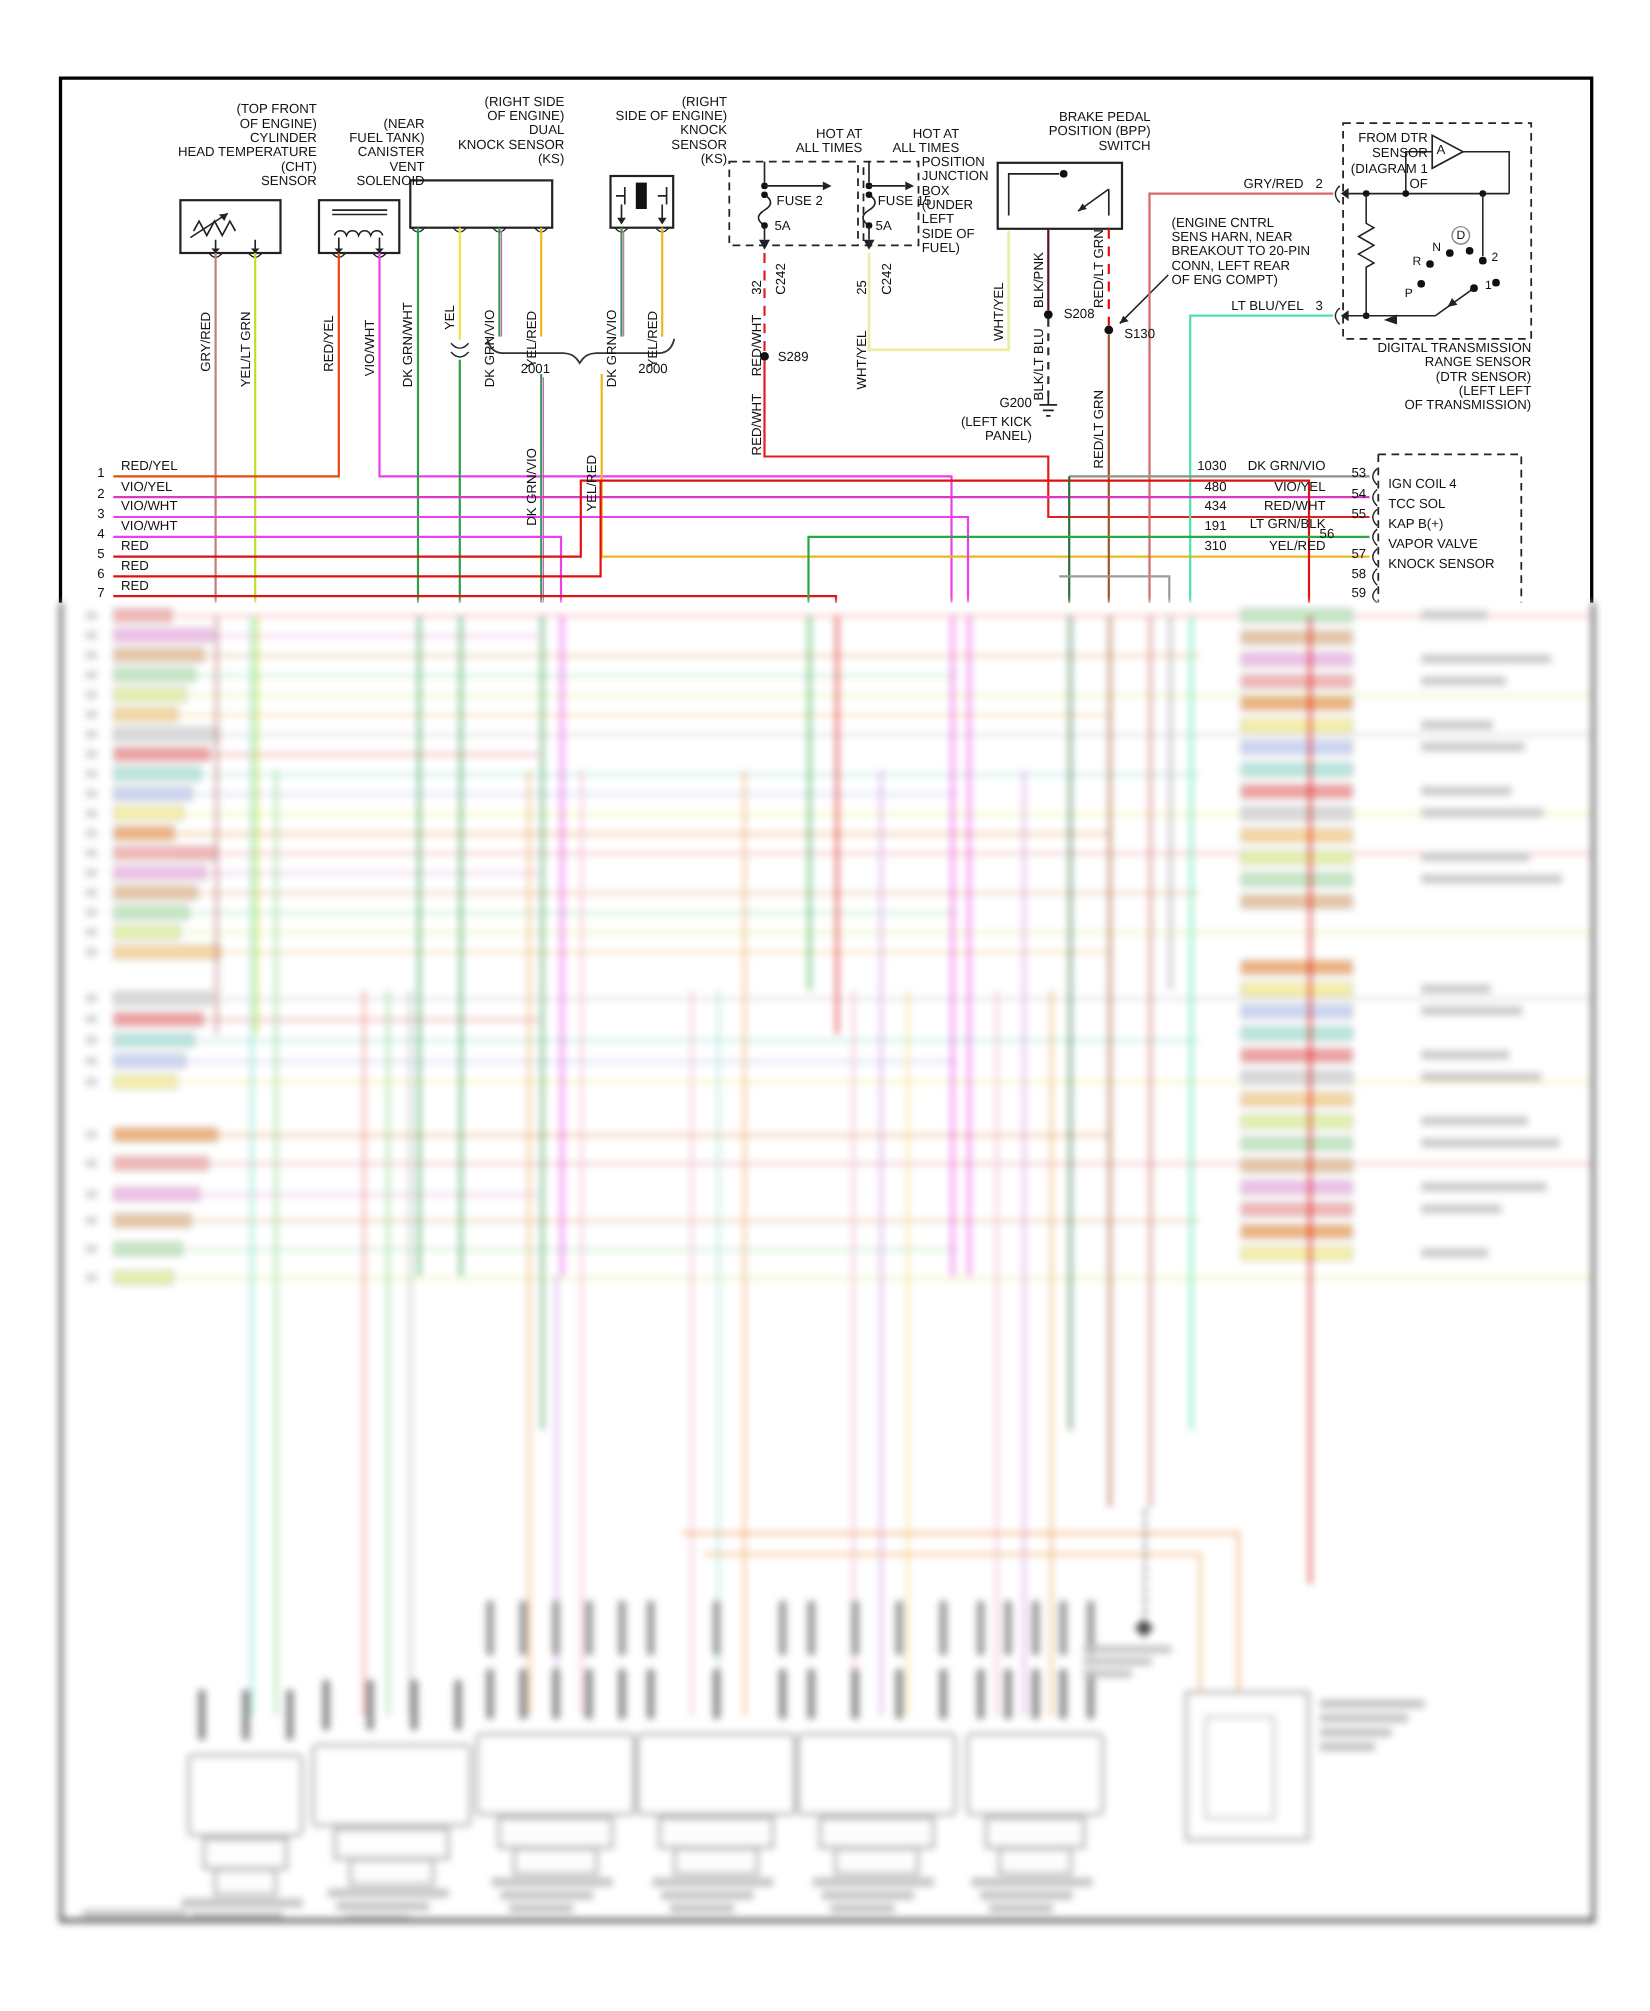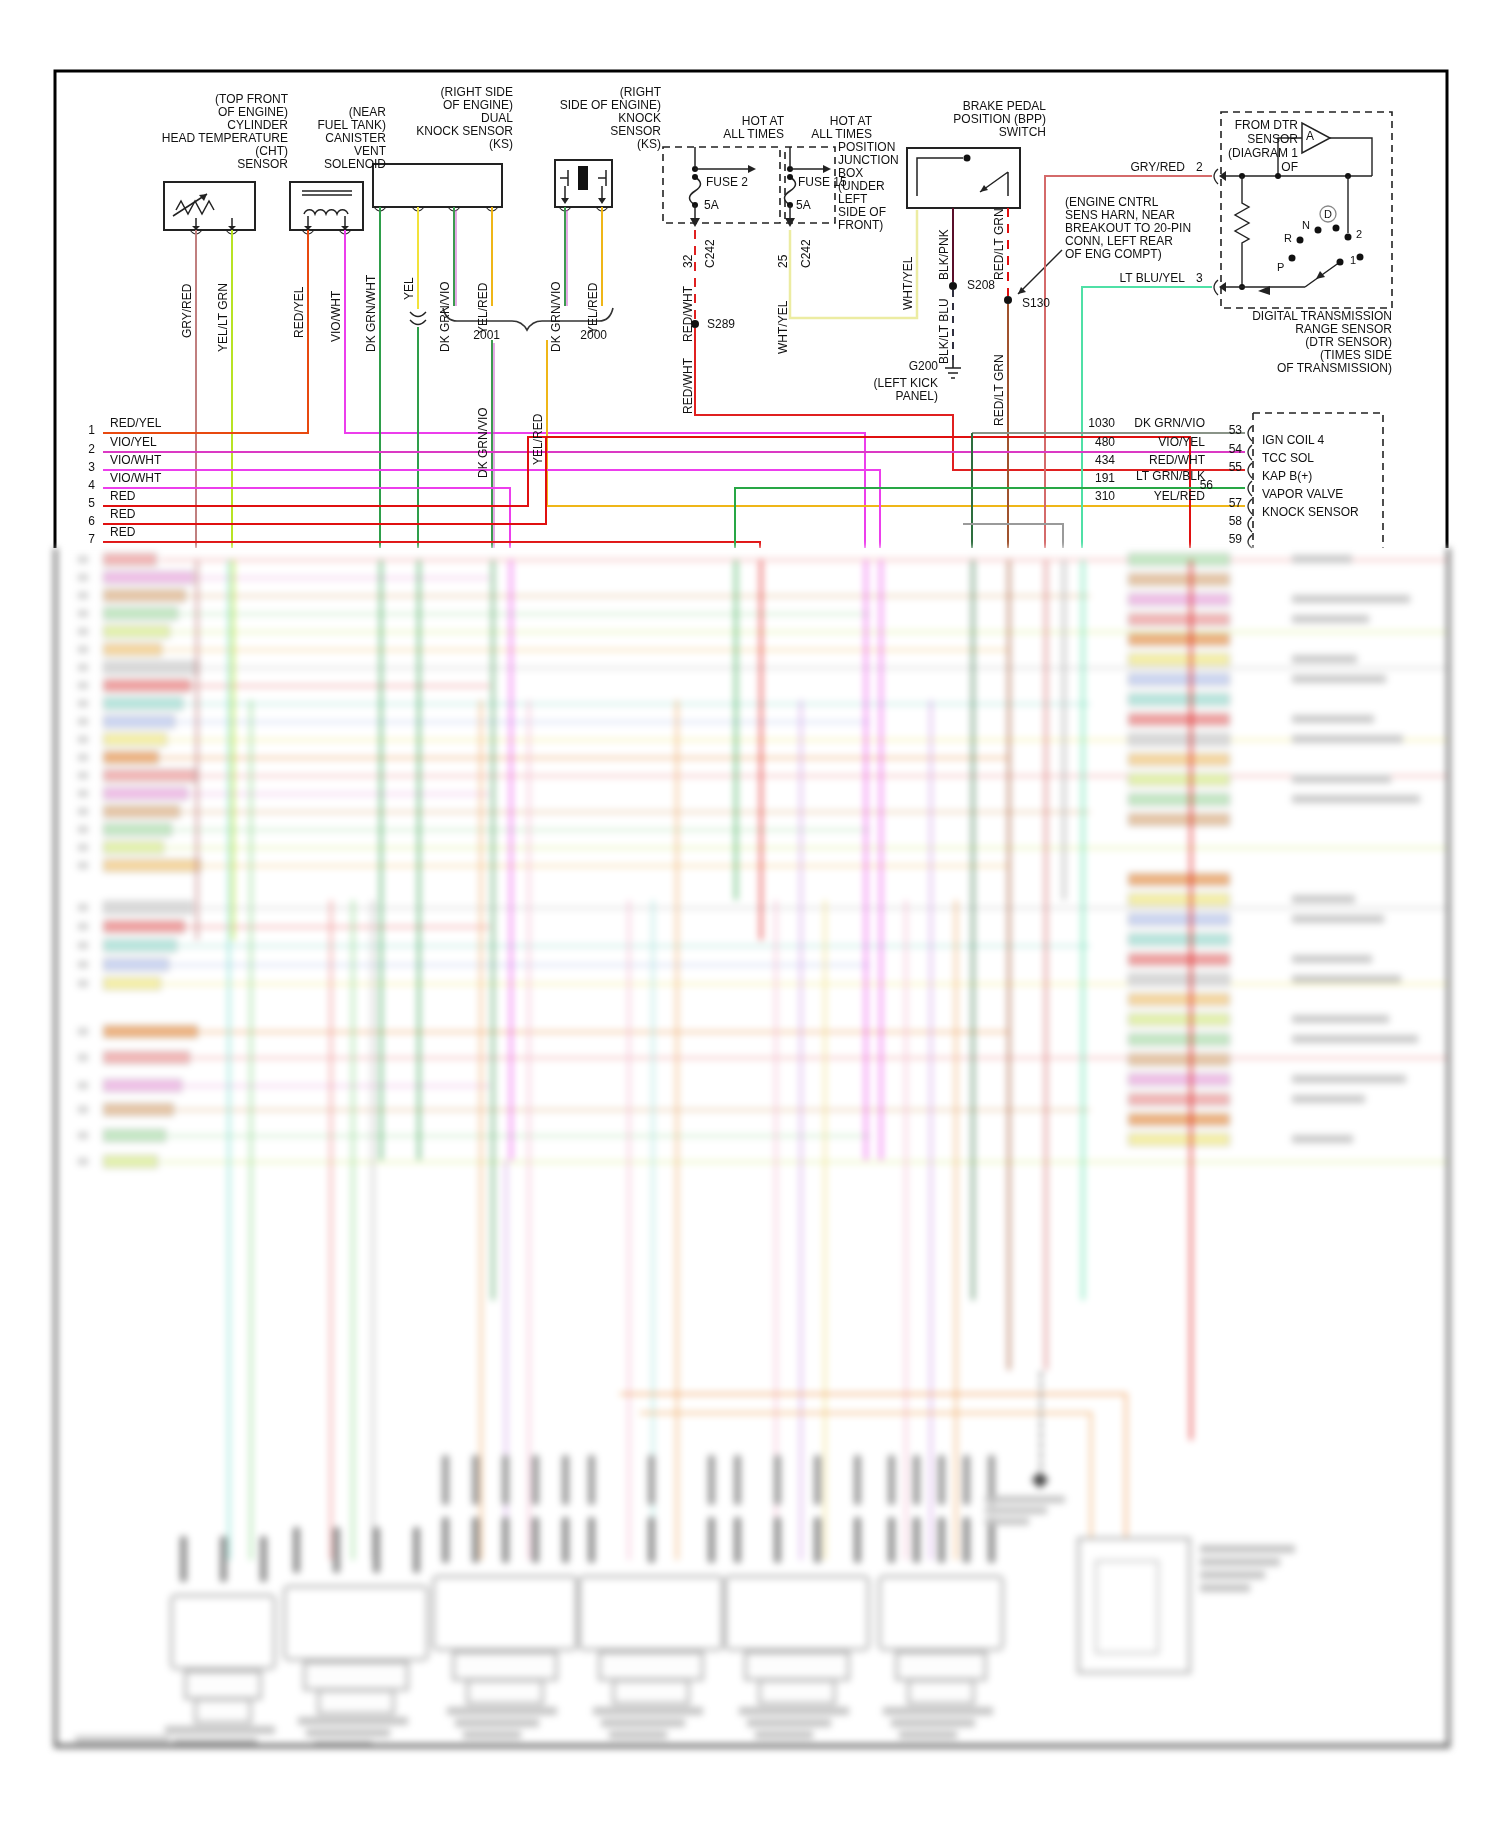--- a/index.html
+++ b/index.html
@@ -188,21 +188,21 @@
   <div class="lbl ctr" style="left:547px;top:329px;width:60px;">2000</div>
   <div class="vert" style="left:476px;top:478px;">DK GRN/VIO</div>
   <div class="vert" style="left:531px;top:465px;">YEL/RED</div>
 
   <div class="lbl ctr" style="left:660px;top:115px;width:124px;"><span>HOT AT</span><br><span>ALL TIMES</span></div>
   <div class="lbl ctr" style="left:748px;top:115px;width:124px;"><span>HOT AT</span><br><span>ALL TIMES</span></div>
   <div class="lbl" style="left:706px;top:176px;">FUSE 2</div>
   <div class="lbl" style="left:704px;top:199px;">5A</div>
   <div class="lbl" style="left:798px;top:176px;">FUSE 15</div>
   <div class="lbl" style="left:796px;top:199px;">5A</div>
-  <div class="lbl" style="left:838px;top:141px;"><span>POSITION</span><br><span>JUNCTION</span><br><span>BOX</span><br><span>(UNDER</span><br><span>LEFT</span><br><span>SIDE OF</span><br><span>FRONT)</span></div>
+  <div class="lbl" style="left:838px;top:141px;"><span>POSITION</span><br><span>JUNCTION</span><br><span>BOX</span><br><span>(UNDER</span><br><span>LEFT</span><br><span>SIDE OF</span><br><span>FUEL)</span></div>
   <div class="vert" style="left:681px;top:268px;">32</div>
   <div class="vert" style="left:681px;top:342px;">RED/WHT</div>
   <div class="vert" style="left:703px;top:268px;">C242</div>
   <div class="vert" style="left:681px;top:414px;">RED/WHT</div>
   <div class="vert" style="left:776px;top:268px;">25</div>
   <div class="vert" style="left:776px;top:354px;">WHT/YEL</div>
   <div class="vert" style="left:799px;top:268px;">C242</div>
   <div class="lbl" style="left:707px;top:318px;">S289</div>
 
   <div class="lbl ctr" style="left:880px;top:100px;width:166px;"><span>BRAKE PEDAL</span><br><span>POSITION (BPP)</span><br><span>SWITCH</span></div>
@@ -223,21 +223,21 @@
   <div class="lbl sm" style="left:1277px;top:261px;">P</div>
   <div class="lbl sm" style="left:1284px;top:232px;">R</div>
   <div class="lbl sm" style="left:1302px;top:219px;">N</div>
   <div class="lbl sm" style="left:1324px;top:208px;">D</div>
   <div class="lbl sm" style="left:1356px;top:228px;">2</div>
   <div class="lbl sm" style="left:1350px;top:254px;">1</div>
   <div class="lbl rt" style="left:1105px;top:161px;width:80px;">GRY/RED</div>
   <div class="lbl" style="left:1196px;top:161px;">2</div>
   <div class="lbl rt" style="left:1105px;top:272px;width:80px;">LT BLU/YEL</div>
   <div class="lbl" style="left:1196px;top:272px;">3</div>
-  <div class="lbl rt" style="left:1192px;top:310px;width:200px;"><span>DIGITAL TRANSMISSION</span><br><span>RANGE SENSOR</span><br><span>(DTR SENSOR)</span><br><span>(TIMES SIDE</span><br><span>OF TRANSMISSION)</span></div>
+  <div class="lbl rt" style="left:1192px;top:310px;width:200px;"><span>DIGITAL TRANSMISSION</span><br><span>RANGE SENSOR</span><br><span>(DTR SENSOR)</span><br><span>(LEFT LEFT</span><br><span>OF TRANSMISSION)</span></div>
 
   <div class="lbl rt" style="left:73px;top:424px;width:22px;">1</div>
   <div class="lbl" style="left:110px;top:417px;">RED/YEL</div>
   <div class="lbl rt" style="left:73px;top:443px;width:22px;">2</div>
   <div class="lbl" style="left:110px;top:436px;">VIO/YEL</div>
   <div class="lbl rt" style="left:73px;top:461px;width:22px;">3</div>
   <div class="lbl" style="left:110px;top:454px;">VIO/WHT</div>
   <div class="lbl rt" style="left:73px;top:479px;width:22px;">4</div>
   <div class="lbl" style="left:110px;top:472px;">VIO/WHT</div>
   <div class="lbl rt" style="left:73px;top:497px;width:22px;">5</div>

